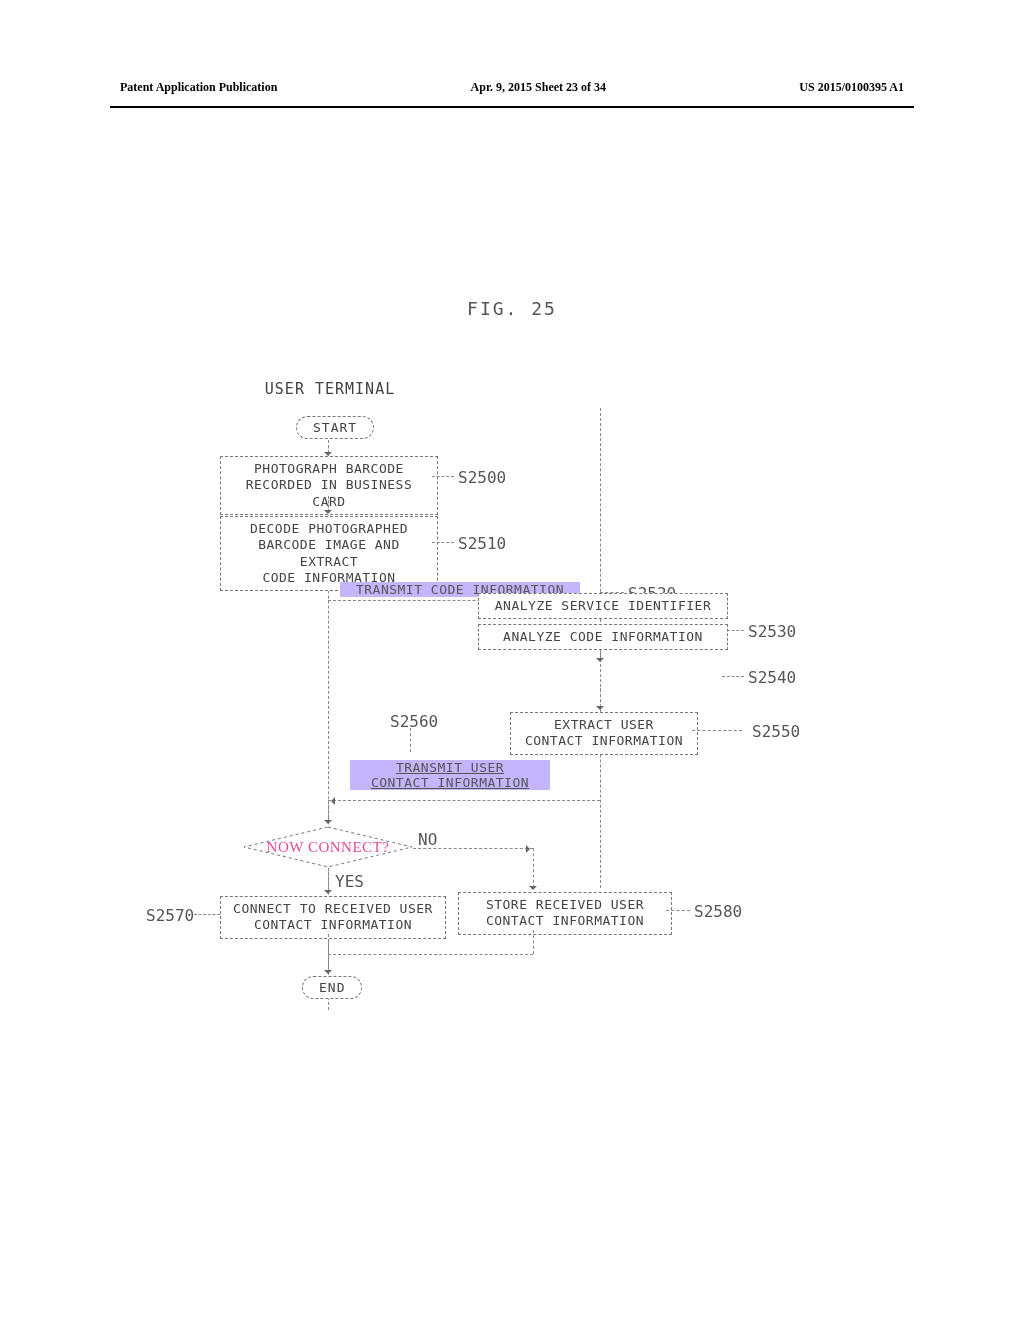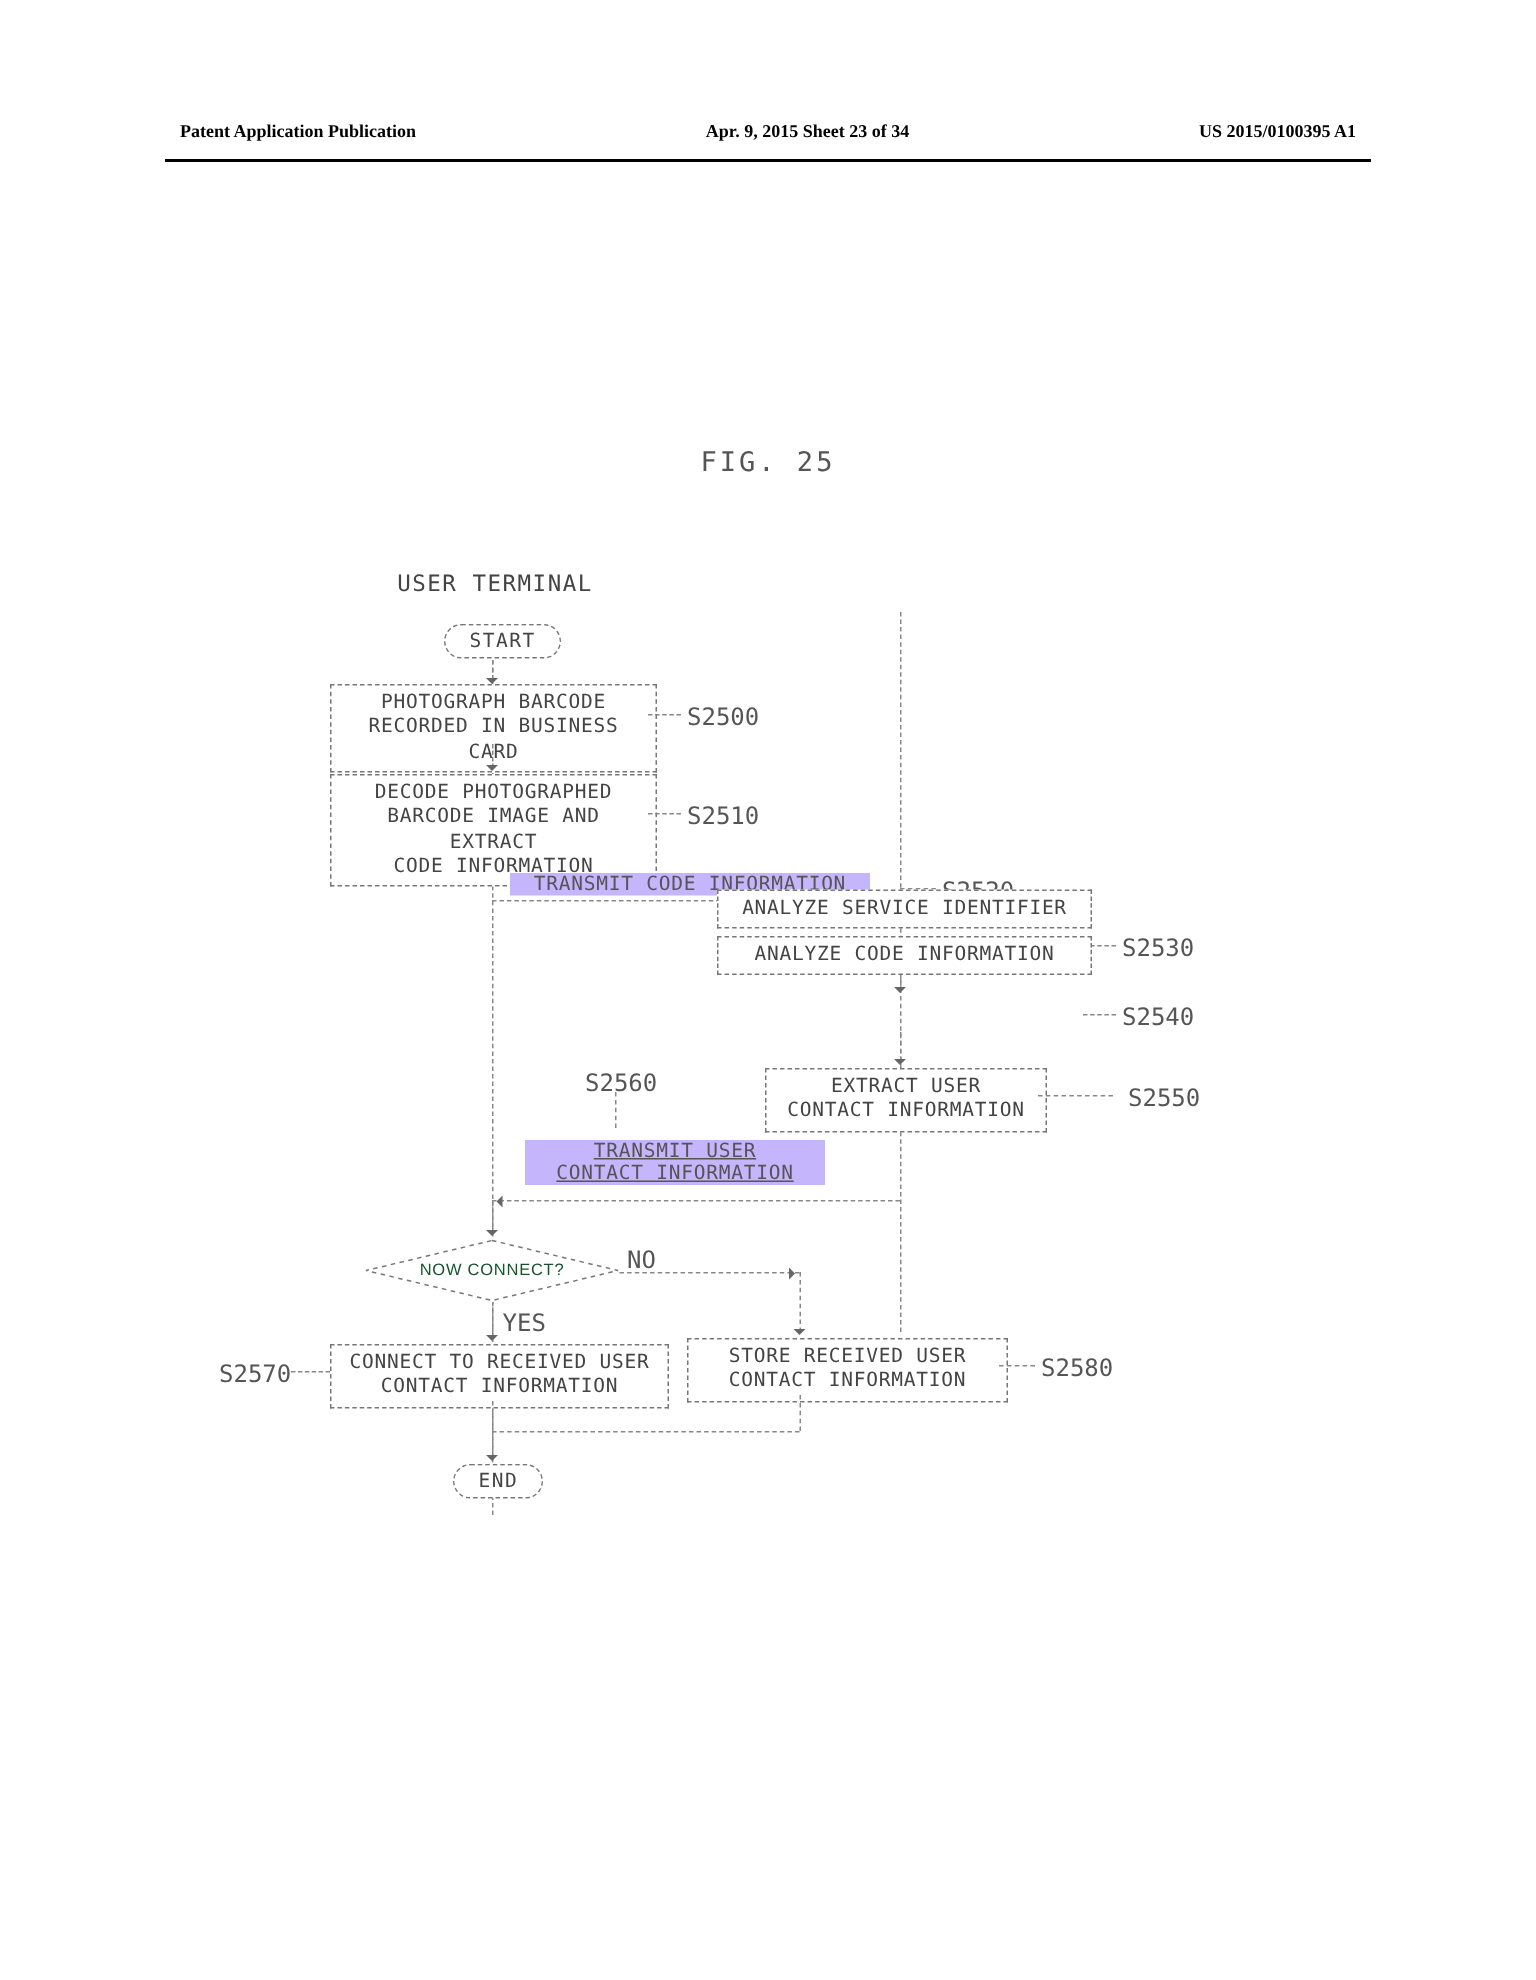--- a/index.html
+++ b/index.html
@@ -126,21 +126,21 @@
   .diamond {
     position: absolute;
     width: 170px; height: 42px;
     left: 243px;
     background: #fff;
   }
   .diamond svg { position: absolute; inset: 0; }
   .diamond .dtext {
     position: absolute; inset: 0;
     display: flex; align-items: center; justify-content: center;
-    font-size: 11px; font-family: Liberation Sans, sans-serif; color: #14532d; letter-spacing: 0.5px;
+    font-size: 15px; font-family: Liberation Serif, serif; color: #ec4899; letter-spacing: 0.5px;
   }
   .yesno {
     position: absolute;
     font-size: 16px;
     font-family: monospace;
     color: #555;
   }
   .arrowhead {
     position: absolute;
     width: 0; height: 0;

